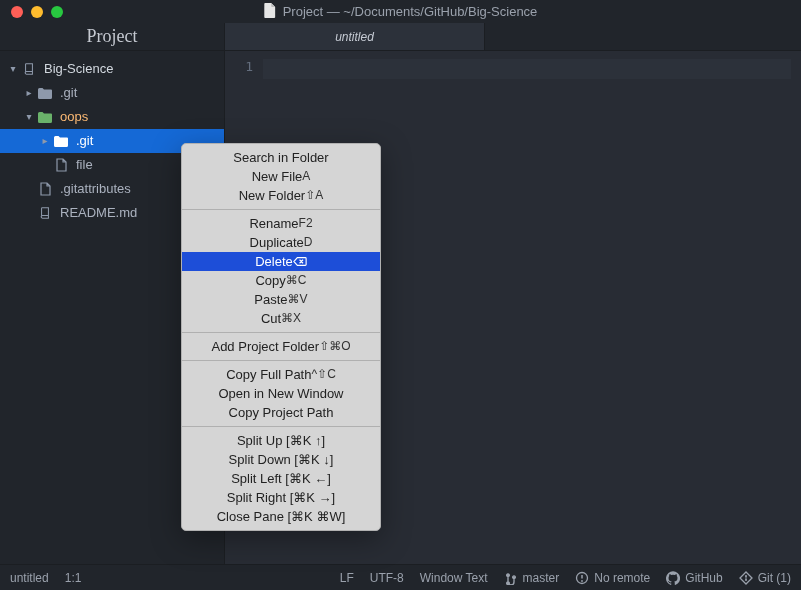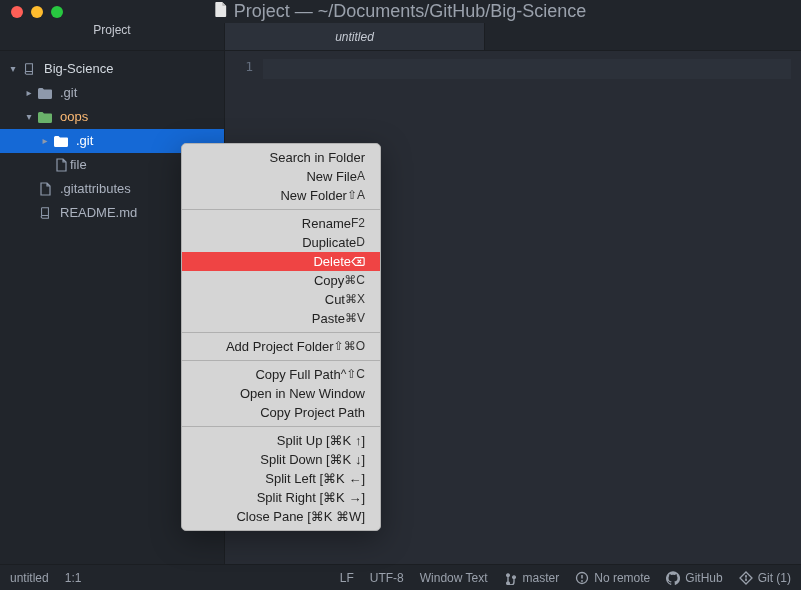--- a/index.html
+++ b/index.html
@@ -28,45 +28,47 @@
     width: 12px; height: 12px; border-radius: 50%;
     display: inline-block;
   }
   .traffic .close   { background:#ff5f57; }
   .traffic .min     { background:#febc2e; }
   .traffic .zoom    { background:#28c840; }
   .titlebar .title {
     position: absolute; left: 50%; transform: translateX(-50%);
     color: #9aa1ac;
     display: flex; align-items: center; gap: 7px;
-    font-size: 18px;
+    font-size: 13px;
   }
   .title svg { width: 12px; height: 15px; }
 
   
   .main {
     display: flex;
     height: calc(100% - 23px - 26px);
   }
 
   
   .sidebar {
     width: 225px;
     background: #21252b;
     border-right: 1px solid #1b1e22;
     display: flex;
     flex-direction: column;
   }
   .tree-tabs {
     height: 28px;
     display: flex;
+    align-items: center;
     justify-content: center;
     color: #c5c9d1;
     border-bottom: 1px solid #1b1e22;
-    font-size: 12px;
+    font-size: 18px;
+    font-family: Liberation Serif, serif;
   }
   .tree {
     padding-top: 6px;
   }
   .tree-item {
     display: flex;
     align-items: center;
     height: 24px;
     line-height: 24px;
     padding-left: 0;
@@ -158,28 +160,28 @@
     border: 1px solid #b1b1b1;
     border-radius: 5px;
     box-shadow: 0 8px 30px rgba(0,0,0,0.35);
     padding: 4px 0;
     color: #222;
     font-size: 13px;
   }
   .cm-item {
     display: flex;
     align-items: center;
-    justify-content: flex-end;
+    justify-content: center;
     padding: 1px 15px;
     line-height: 17px;
     height: 19px;
   }
   .cm-item .shortcut { color: #333; font-size: 12px; display:flex; align-items:center; gap:1px;}
   .cm-item.selected {
-    background: #ef4444;
+    background: #1d4ed8;
     color: #fff;
   }
   .cm-item.selected .shortcut { color:#fff; }
   .cm-divider {
     height: 1px;
     background: #b0b0b0;
     margin: 4px 0;
   }
   .del-icon svg { width:14px; height:11px; }
 
@@ -252,21 +254,21 @@
         <span style="margin-left:6px">.git</span>
       </div>
 
       <div class="tree-item indent-2">
         <span class="chev"></span>
         <span class="icon">
           <svg class="file-svg" viewBox="0 0 11 14">
               <path fill="none" stroke="#8e99ab" stroke-width="1.2" d="M1 1h6l3 3v9H1zM7 1v3h3"></path>
             </svg>
         </span>
-        <span style="">file</span>
+        <span style="margin-left:6px">file</span>
       </div>
 
       <div class="tree-item indent-1">
         <span class="chev"></span>
         <span class="icon">
           <svg class="file-svg" viewBox="0 0 11 14">
               <path fill="none" stroke="#8e99ab" stroke-width="1.2" d="M1 1h6l3 3v9H1zM7 1v3h3"></path>
             </svg>
         </span>
         <span style="margin-left:6px">.gitattributes</span>
@@ -367,27 +369,27 @@
         <svg viewBox="0 0 16 11">
           <path fill="none" stroke="currentColor" stroke-width="1.3" d="M5 1h9a1 1 0 0 1 1 1v7a1 1 0 0 1-1 1H5L1 5.5 5 1zM7.5 3.5l4 4m0-4l-4 4"></path>
         </svg>
       </span>
     </div>
     <div class="cm-item">
       <span>Copy</span>
       <span class="shortcut">⌘C</span>
     </div>
     <div class="cm-item">
+      <span>Paste</span>
+      <span class="shortcut">⌘V</span>
+    </div>
+    <div class="cm-item">
       <span>Cut</span>
       <span class="shortcut">⌘X</span>
     </div>
-    <div class="cm-item">
-      <span>Paste</span>
-      <span class="shortcut">⌘V</span>
-    </div>
     <div class="cm-divider"></div>
     <div class="cm-item">
       <span>Add Project Folder</span>
       <span class="shortcut">⇧⌘O</span>
     </div>
     <div class="cm-divider"></div>
     <div class="cm-item">
       <span>Copy Full Path</span>
       <span class="shortcut">^⇧C</span>
     </div>

